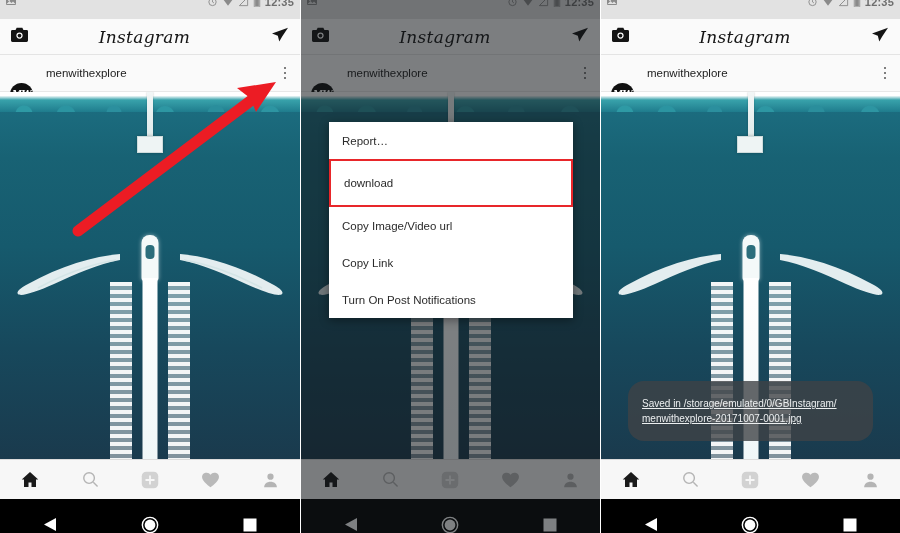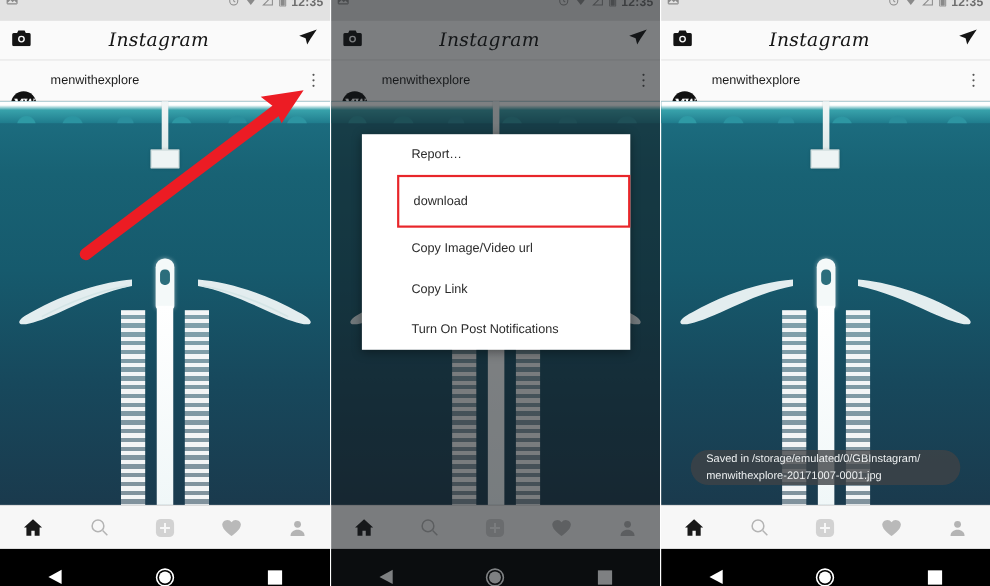--- a/index.html
+++ b/index.html
@@ -87,40 +87,40 @@
   .froth { position:absolute; width:22px; top:190px; height:177px;
     background:repeating-linear-gradient(180deg, rgba(255,255,255,0.95) 0 4px, rgba(255,255,255,0.45) 4px 8px);
     filter:blur(0.6px); }
   .froth.l { left:calc(50% - 40px); }
   .froth.r { left:calc(50% + 18px); }
 
   
   .toast {
     position:absolute; left:27px; right:27px; bottom:18px;
     background:rgba(62,66,70,0.80); border-radius:16px;
-    padding:1px 14px; color:#eceff0; font-size:10px; line-height:15px;
+    padding:15px 14px; color:#eceff0; font-size:10px; line-height:15px;text-decoration:underline;
   }
 
   
   .botnav {
     height:40px; background:#f7f7f7; border-top:1px solid #dcdcdc;
     display:flex; align-items:center; justify-content:space-around;
   }
   .nav-item { display:flex; align-items:center; justify-content:center; width:50px; height:40px; }
 
   
   .andnav { height:51px; background:#000;
     display:flex; align-items:center; justify-content:space-around; }
   .and-btn { display:flex; align-items:center; justify-content:center; width:60px; height:51px; }
 
   
   .dim { position:absolute; inset:0; background:rgba(20,24,28,0.55); z-index:40; }
   .menu {
     position:absolute; z-index:50; left:28px; top:122px; width:244px;
-    background:#fff; box-shadow:0 2px 9px rgba(0,0,0,0.40);padding-left:32px;
+    background:#fff; box-shadow:0 2px 9px rgba(0,0,0,0.40);
   }
   .menu-item {
     height:37px; display:flex; align-items:center; padding:0 13px;
     font-size:11.5px; color:#2b2b2b;
   }
   .menu-item.hl { border:2px solid #e8262a; height:48px; }
 
   
   .arrow { position:absolute; z-index:30; left:0; top:0; width:300px; height:533px; pointer-events:none; }
 </style>

